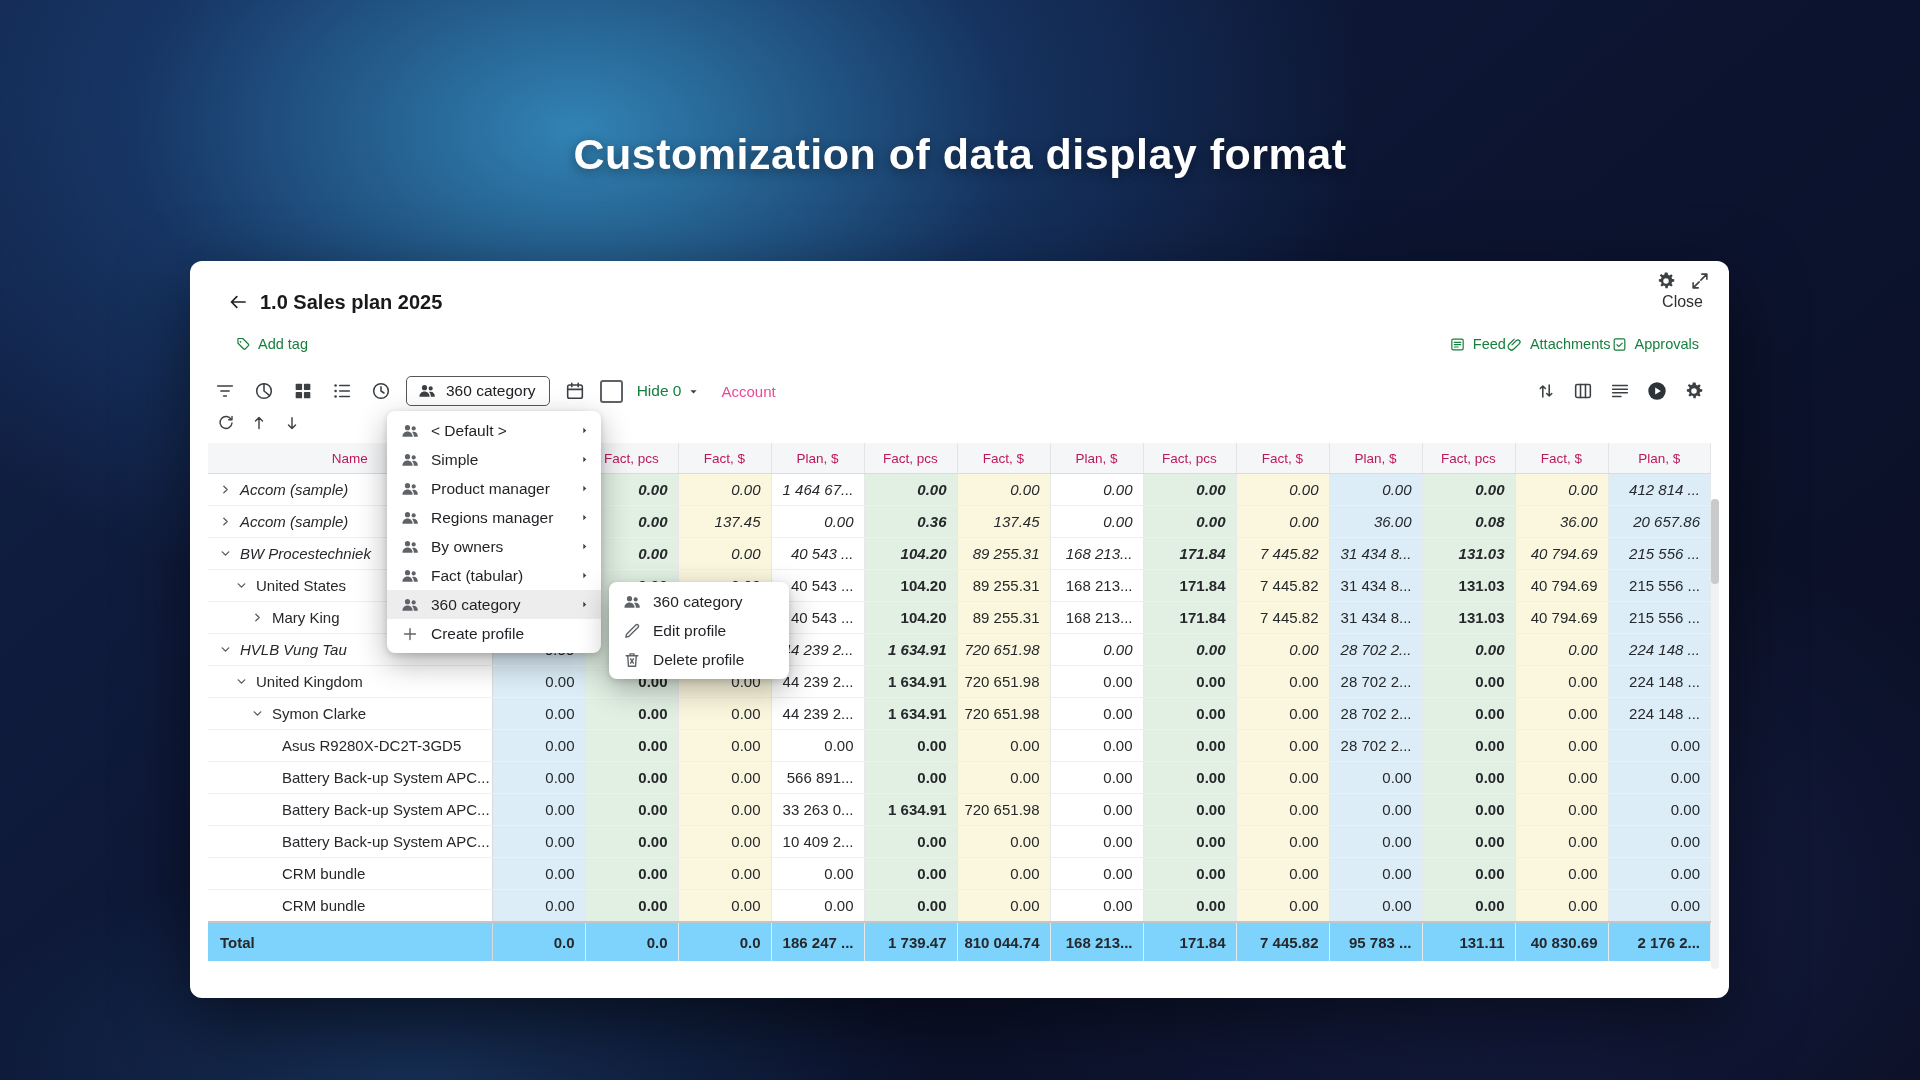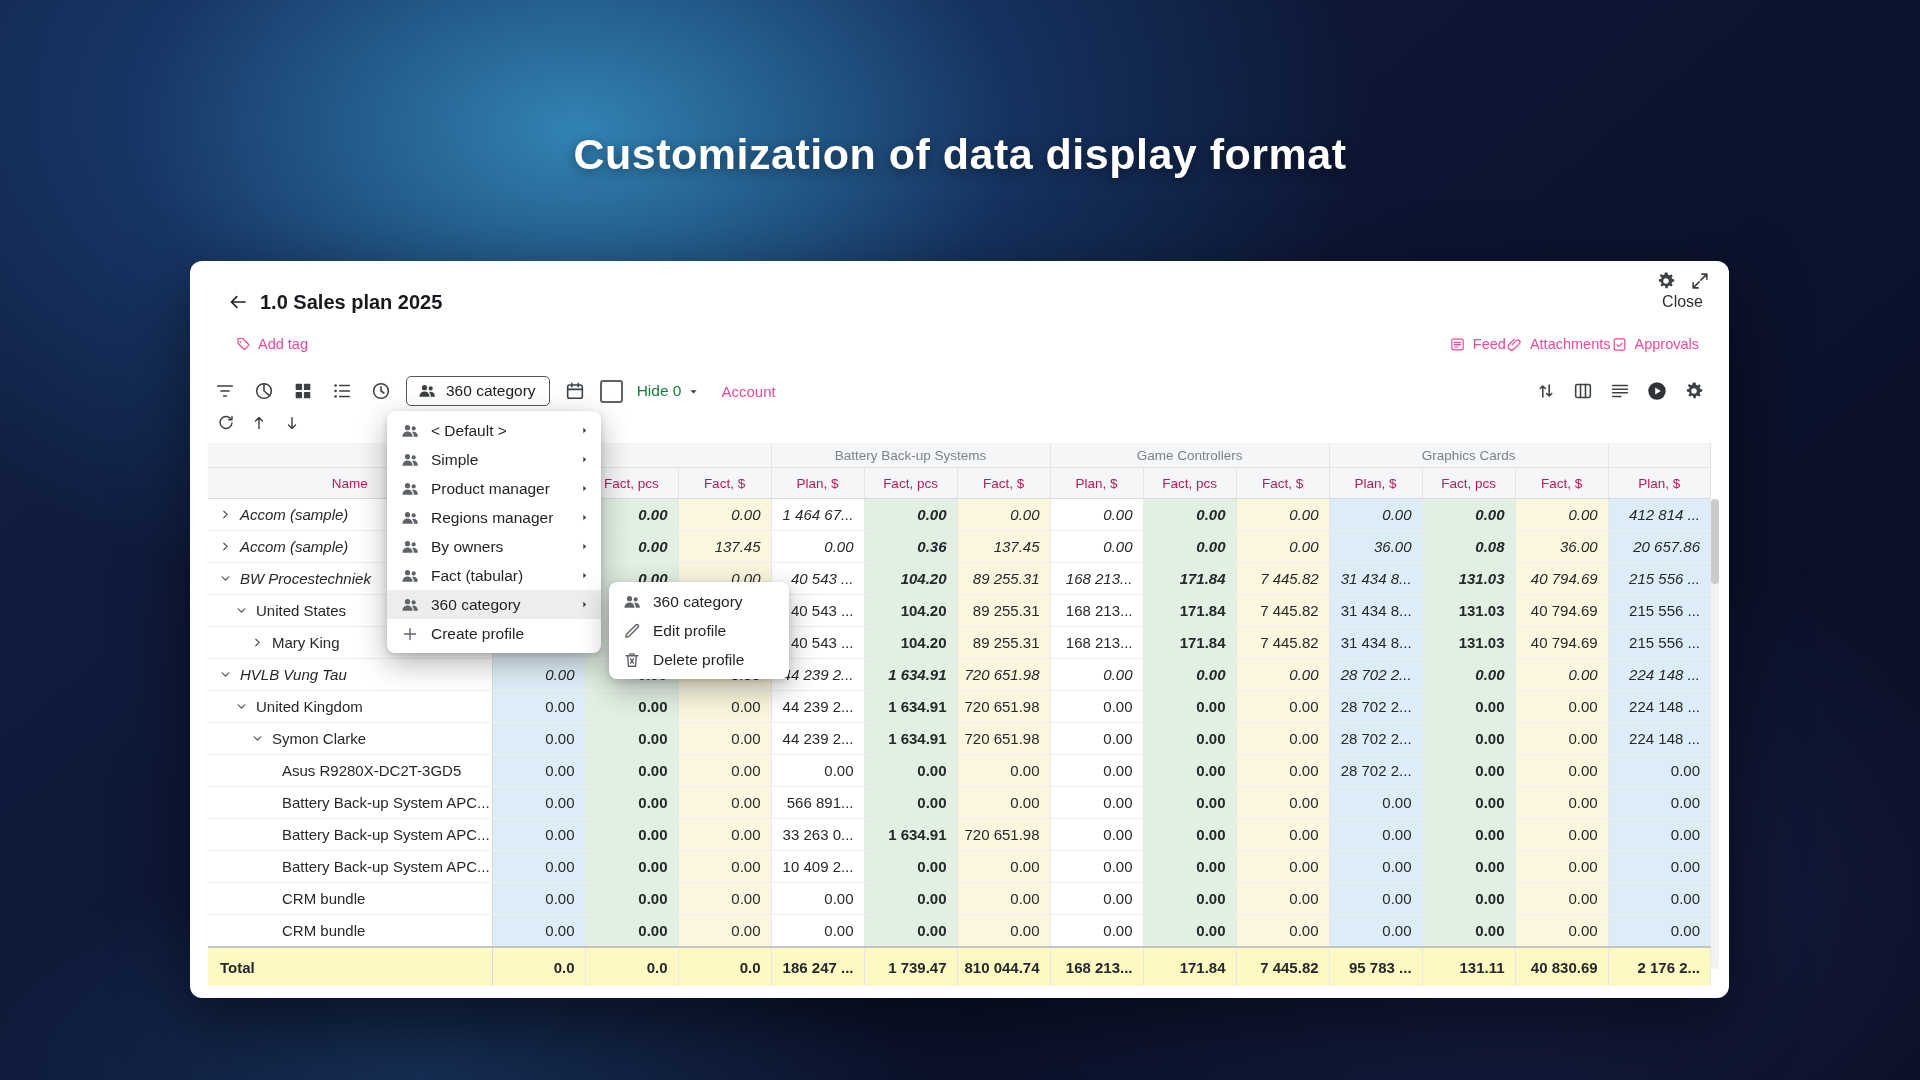--- a/index.html
+++ b/index.html
@@ -16,21 +16,21 @@
   .window{position:absolute;left:190px;top:261px;width:1539px;height:737px;background:#fff;border-radius:12px;
     box-shadow:0 24px 70px rgba(0,0,0,.5);}
   .icon{display:inline-flex;width:20px;height:20px;}
   .icon svg{width:100%;height:100%;fill:none;stroke:currentColor;stroke-width:1.7;stroke-linecap:round;stroke-linejoin:round;}
   .corner-icons{position:absolute;top:9px;right:18px;display:flex;gap:12px;color:#5f6368;}
   .corner-icons .icon{width:16px;height:16px;cursor:pointer;}
   .win-header{position:absolute;top:24px;left:36px;right:26px;height:34px;display:flex;align-items:center;}
   .back-btn{width:24px;height:24px;color:#202124;margin-right:10px;cursor:pointer;}
   .win-title{font-size:20px;font-weight:bold;color:#17191c;}
   .close-btn{margin-left:auto;font-size:16px;color:#2d2f33;cursor:pointer;}
-  .win-links{position:absolute;top:70px;left:44px;right:30px;height:26px;display:flex;align-items:center;color:#ec4899;font-size:14.5px;}
+  .win-links{position:absolute;top:70px;left:44px;right:30px;height:26px;display:flex;align-items:center;color:#15803d;font-size:14.5px;}
   .link-item{display:flex;align-items:center;gap:7px;cursor:pointer;}
   .link-item .icon{width:17px;height:17px;}
   .links-right{margin-left:auto;display:flex;text-align:right;}
   
   .toolbar{position:absolute;top:112px;left:24px;right:24px;height:36px;display:flex;align-items:center;gap:14px;color:#3c4043;}
   .tb-left{display:flex;gap:17px;align-items:center;}
   .tool-btn{display:inline-flex;cursor:pointer;color:#3c4043;}
   .tool-btn .icon{width:22px;height:22px;}
   .tool-play{color:#2e3338;}
   .profile-btn{display:flex;align-items:center;gap:9px;border:1.6px solid #53565a;border-radius:5px;background:#fff;
@@ -54,21 +54,21 @@
   .name-col{border-right:1px solid #d8dadc !important;}
   .data-row td{height:31px;border-right:1px solid #e6e8ea;border-bottom:1px solid #edeff1;}
   .name-inner{display:flex;align-items:center;height:31px;}
   .name-inner .tree{width:15px;height:15px;color:#55595e;margin-right:7px;flex:none;cursor:pointer;}
   .name-inner .tree svg{stroke-width:2;}
   .lvl0{padding-left:10px;}.lvl1{padding-left:26px;}.lvl2{padding-left:42px;}.lvl3{padding-left:74px;}
   .ital{font-style:italic;}
   .val{text-align:right;padding-right:10px;cursor:default;}
   .b{font-weight:bold;}
   .t-blue{background:#dcedf7;}.t-green{background:#e2f0e3;}.t-yellow{background:#fbf7de;}.t-white{background:#fff;}
-  .total-row td{height:38px;border-top:2px solid #c3c6c9;border-right:1px solid #e6e8ea;font-weight:bold;background:#fef9c3;}
+  .total-row td{height:38px;border-top:2px solid #c3c6c9;border-right:1px solid #e6e8ea;font-weight:bold;background:#7dd3fc;}
   .total-label{padding-left:12px;text-align:left;}
   .vscroll{position:absolute;left:1503px;top:56px;width:8px;height:470px;background:#f1f2f3;border-radius:4px;}
   .vscroll .thumb{width:8px;height:85px;background:#c8cacc;border-radius:4px;cursor:grab;}
   
   .ctx-menu{position:absolute;background:#fff;border-radius:8px;padding:5px 0;z-index:50;
     box-shadow:0 10px 30px rgba(0,0,0,.30), 0 2px 6px rgba(0,0,0,.14);}
   #profile-menu{left:387px;top:411px;width:214px;}
   #profile-submenu{left:609px;top:582px;width:180px;}
   .menu-item{display:flex;align-items:center;gap:11px;height:29px;padding:0 10px 0 13px;font-size:15.5px;color:#1f2124;cursor:pointer;}
   .menu-item.active{background:#ededee;}
@@ -309,28 +309,20 @@
             <col style="width:93px">
             <col style="width:93px">
             <col style="width:93px">
             <col style="width:93px">
             <col style="width:93px">
             <col style="width:93px">
             <col style="width:auto">
           </colgroup>
           <thead>
             <tr>
-              <th class="group-cell name-col"></th>
-              <th colspan="3" class="group-cell"></th>
-              <th colspan="3" class="group-cell">Battery Back-up Systems</th>
-              <th colspan="3" class="group-cell">Game Controllers</th>
-              <th colspan="3" class="group-cell">Graphics Cards</th>
-              <th colspan="1" class="group-cell"></th>
-            </tr>
-            <tr>
               <th class="head-cell name-col">Name</th>
               <th class="head-cell">Plan, $</th>
               <th class="head-cell">Fact, pcs</th>
               <th class="head-cell">Fact, $</th>
               <th class="head-cell">Plan, $</th>
               <th class="head-cell">Fact, pcs</th>
               <th class="head-cell">Fact, $</th>
               <th class="head-cell">Plan, $</th>
               <th class="head-cell">Fact, pcs</th>
               <th class="head-cell">Fact, $</th>

